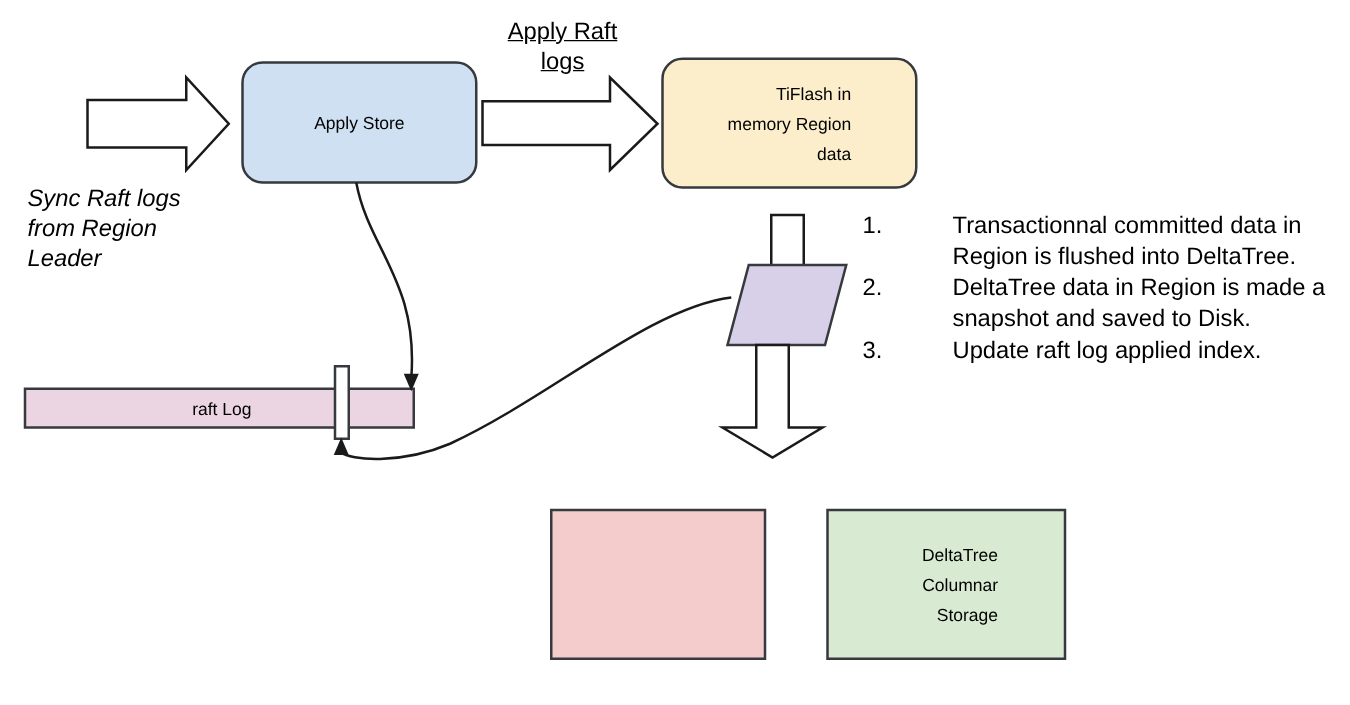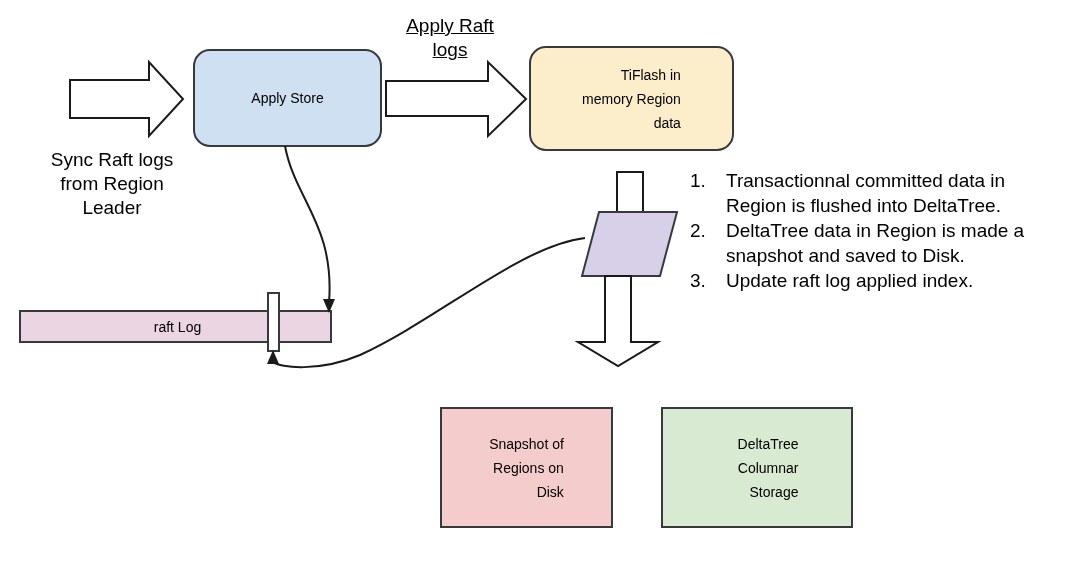--- a/index.html
+++ b/index.html
@@ -62,21 +62,22 @@
     color: #000000;
     font-size: 19px;
     line-height: 24px;
     white-space: pre-line;
   }
   .edge-label.center {
     text-align: center;
     text-decoration: underline;
   }
   .edge-label.left {
-    text-align: center;
+    text-align: left;
+    font-style: italic;
   }
   .steps-list {
     position: absolute;
     left: 690px;
     top: 168px;
     width: 375px;
     color: #000000;
     font-size: 19px;
     line-height: 25px;
   }
@@ -85,20 +86,21 @@
     align-items: flex-start;
     margin-bottom: 0px;
   }
   .step-num {
     width: 36px;
     flex: 0 0 36px;
     text-align: left;
   }
   .step-text {
     flex: 1 1 auto;
+    margin-left: 36px;
   }
 </style>
 </head>
 <body>
 
 <div id="diagram-root" style="background: rgb(255, 255, 255);">
 
   <svg class="layer" viewBox="0 0 1080 564">
 
     <path class="arrow-outline" d="M 70,80 L 149,80 L 149,62 L 183,99 L 149,136 L 149,118 L 70,118 Z"></path>
@@ -132,23 +134,20 @@
   </svg>
 
   <div class="shape-label" style="left:194px; top:50px; width:187px; height:96px;">Apply Store</div>
 
   <div class="shape-label" style="left:530px; top:47px; width:203px; height:103px;">TiFlash in
 memory Region
 data</div>
 
   <div class="shape-label" style="left:20px; top:311px; width:315px; height:31px;">raft Log</div>
 
-  <div class="shape-label" style="left:441px; top:408px; width:171px; height:119px;">Snapshot of
-Regions on
-Disk</div>
 
   <div class="shape-label" style="left:662px; top:408px; width:212px; height:119px;">DeltaTree
 Columnar
 Storage</div>
 
   <div class="edge-label left" style="left:22px; top:148px; width:180px;">Sync Raft logs
 from Region
 Leader</div>
 
   <div class="edge-label center" style="left:380px; top:14px; width:140px;">Apply Raft

